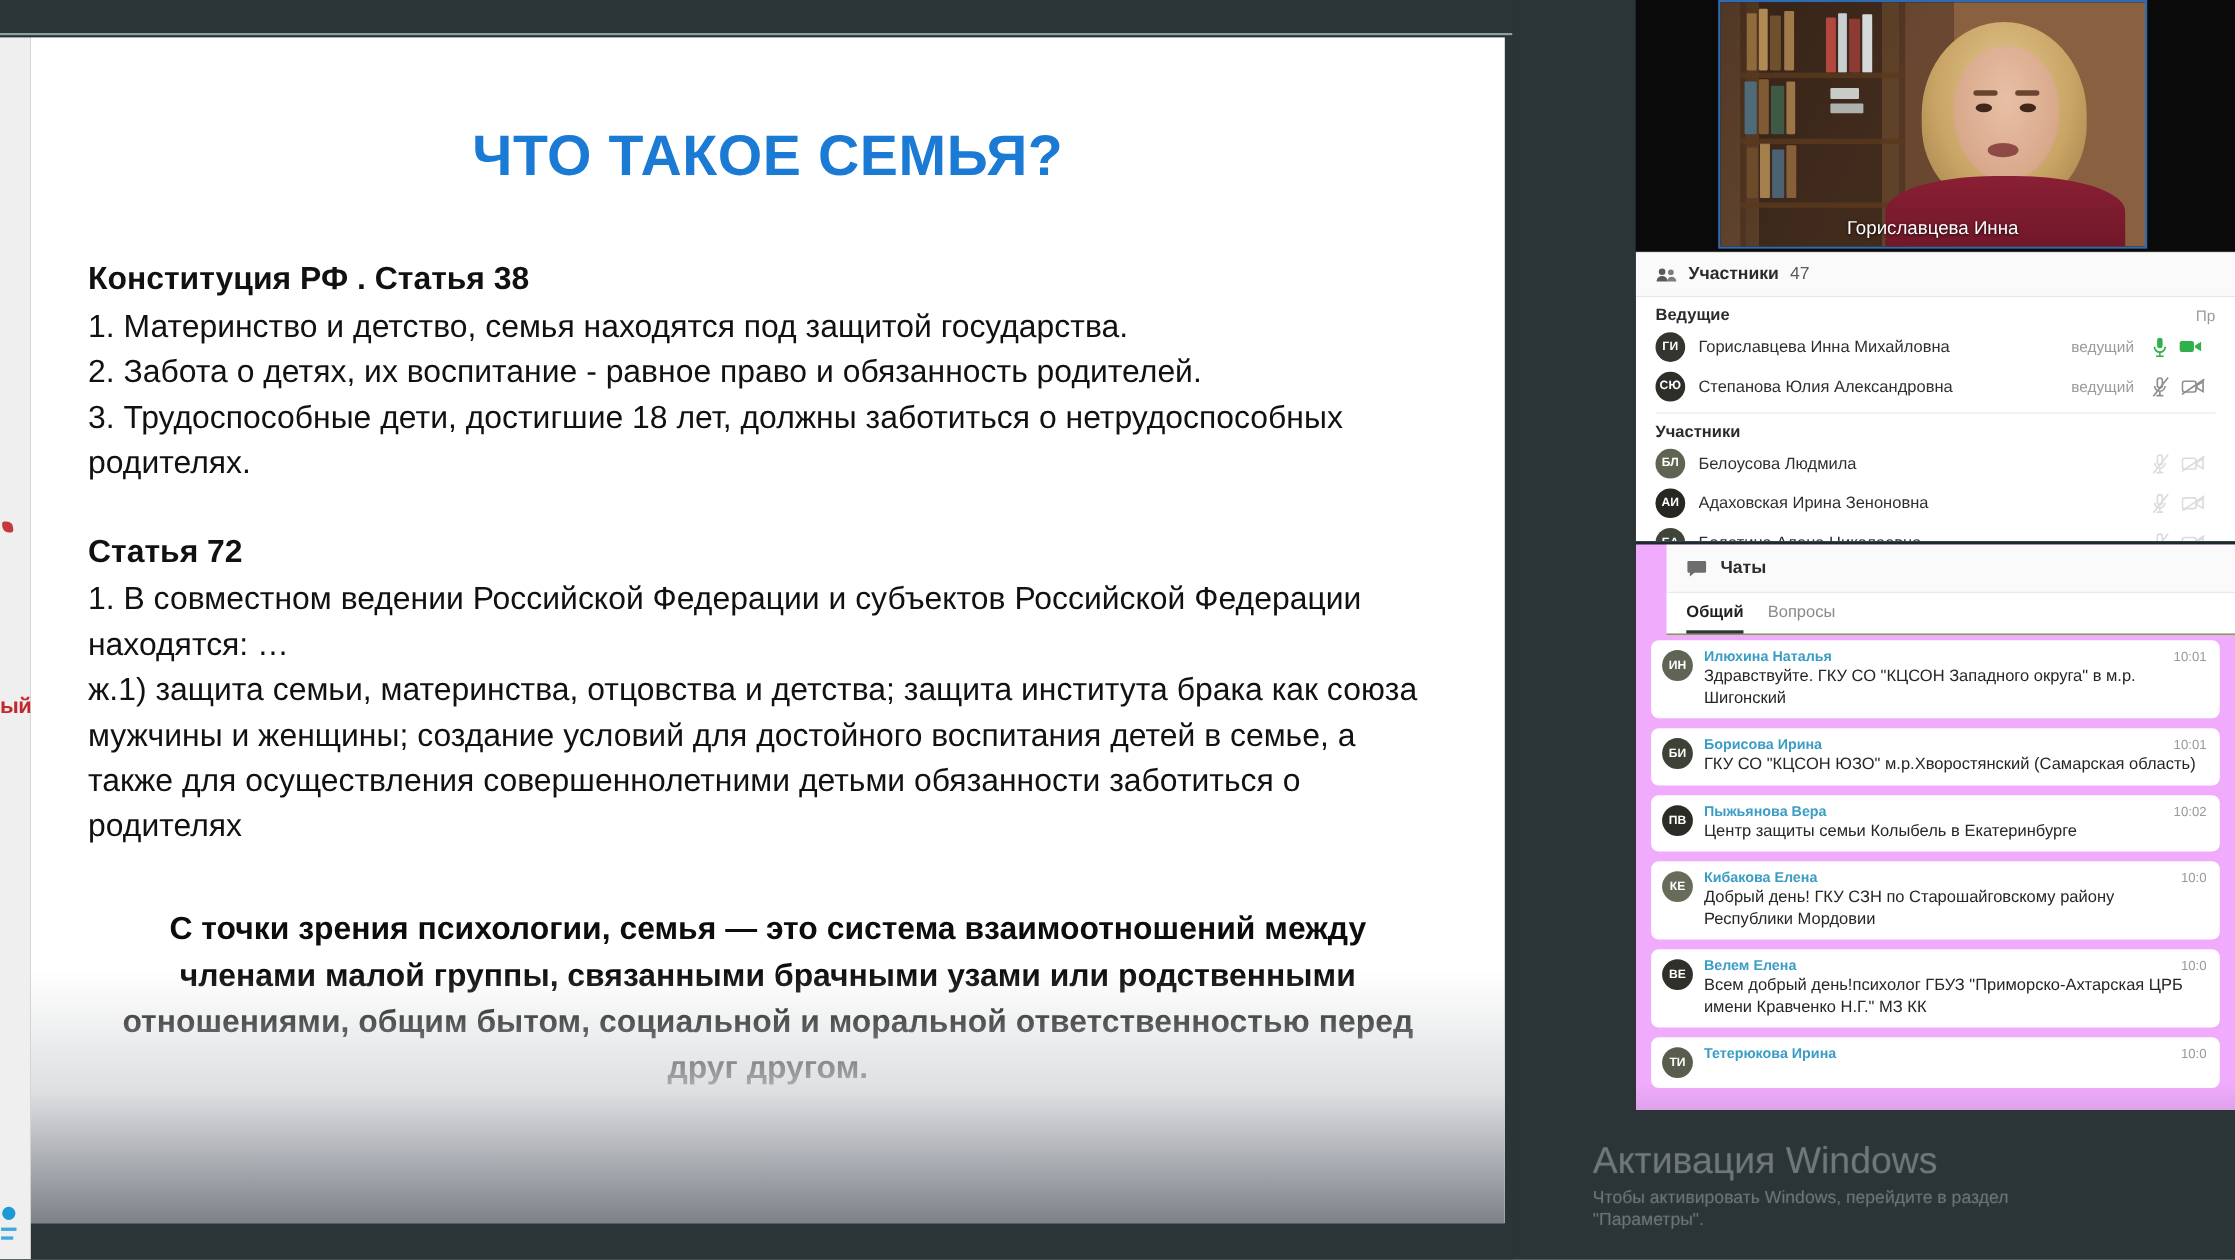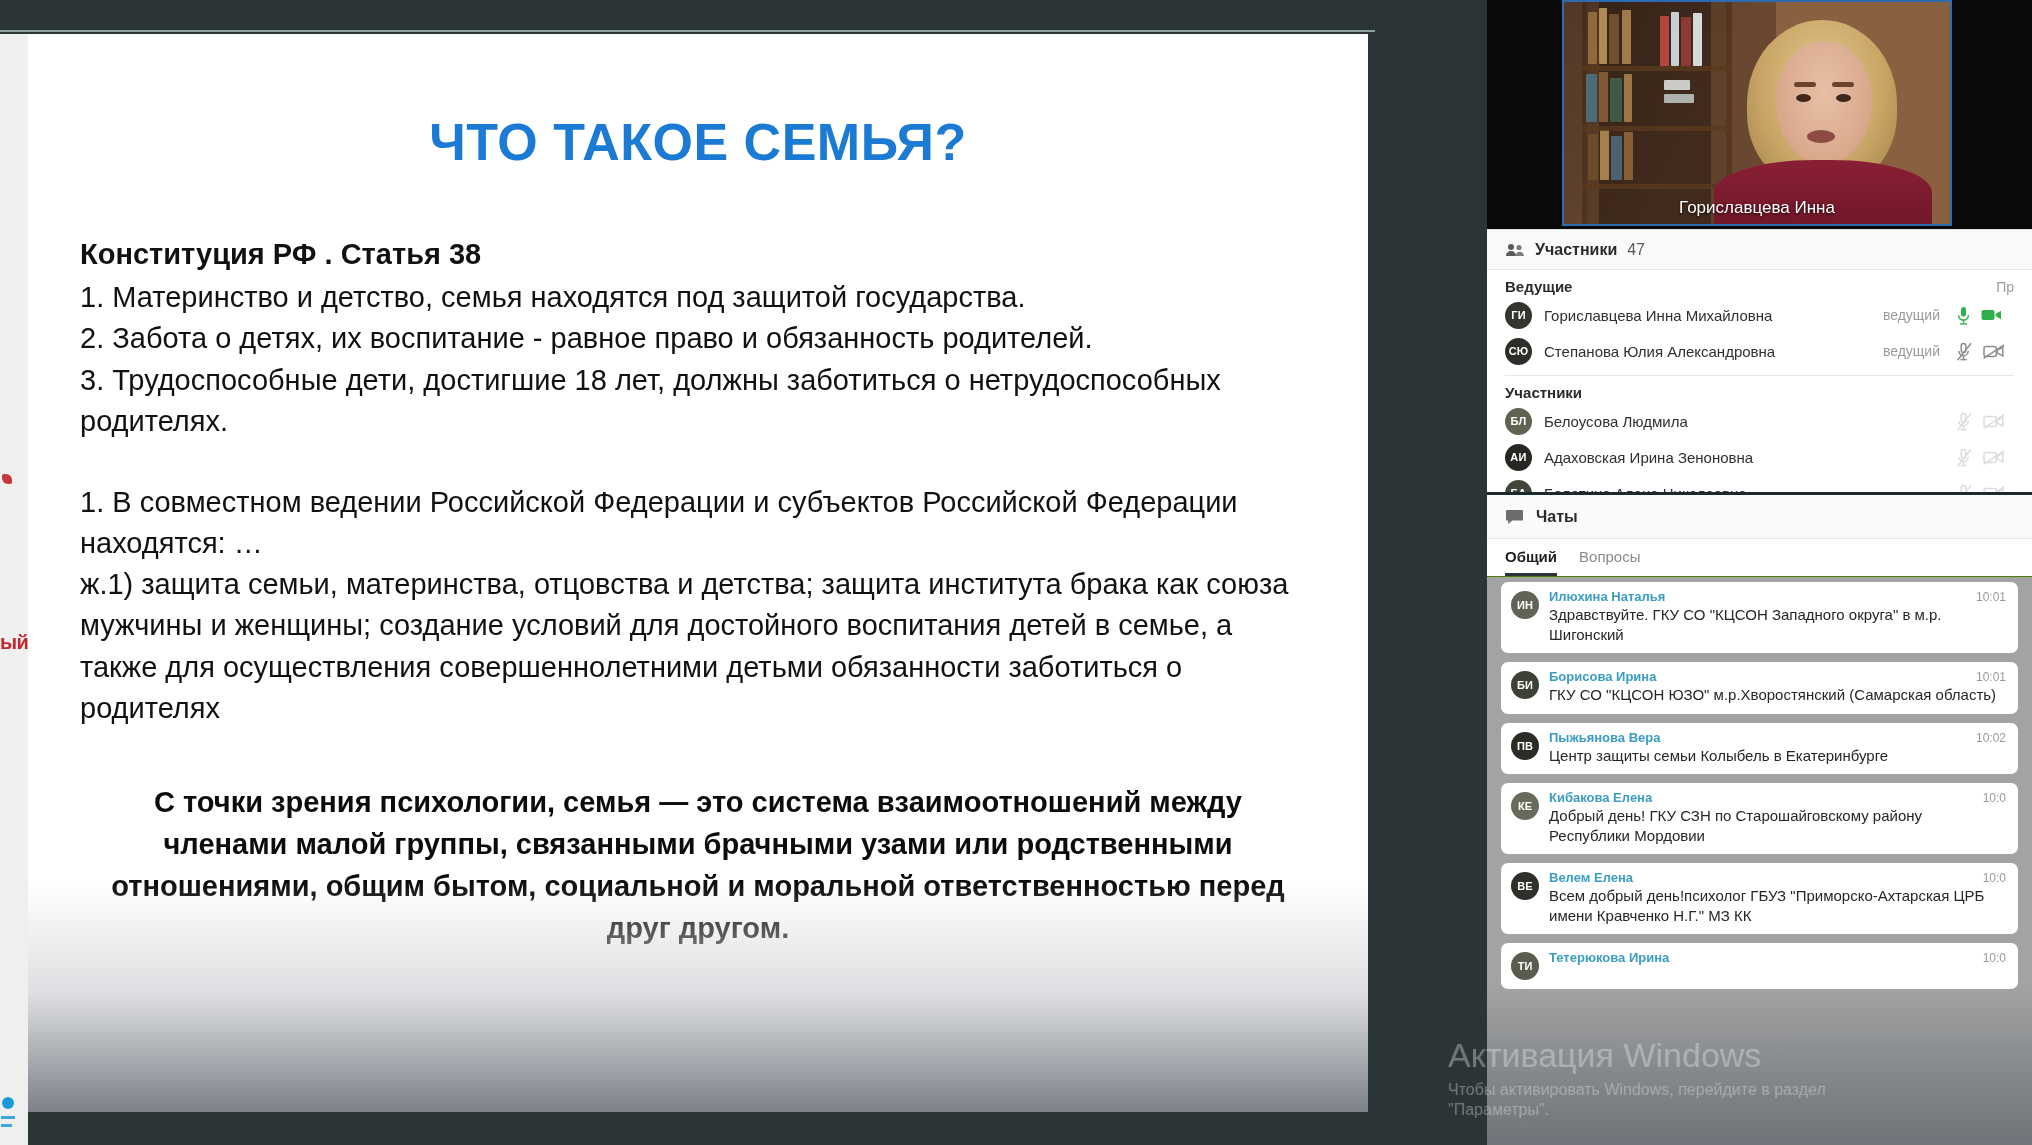--- a/index.html
+++ b/index.html
@@ -143,21 +143,21 @@
     font-size: 29px;
     line-height: 1.45;
     color: #0c0c0c;
   }
 
   
   .sidebar {
     position: absolute;
     right: 0; top: 0;
     width: 545px;
-    height: 1145px;
+    height: 1009px;
     background: #0a0a0a;
     overflow: hidden;
   }
 
   
   .video-tile {
     position: absolute;
     left: 75px; top: 0;
     width: 390px;
     height: 226px;
@@ -325,23 +325,24 @@
   }
 
   svg.ic { display: block; }
 
   
   .chat {
     position: absolute;
     left: 0; top: 492px;
     width: 545px;
     height: 653px;
-    background: #a3a3a3;
+    background: #f0abfc;
     border-top: 3px solid #1d2a2c;
     overflow: hidden;
+    padding-left: 28px;
   }
   .chat-head {
     height: 44px;
     display: flex;
     align-items: center;
     gap: 12px;
     padding: 0 18px;
     background: #fafafa;
     border-bottom: 1px solid #e6e6e6;
   }
@@ -467,20 +468,21 @@
         <div class="slide-title">ЧТО ТАКОЕ СЕМЬЯ?</div>
 
         <div class="slide-body">
           <div class="slide-h">Конституция РФ . Статья 38</div>
           <p class="slide-p"> 1. Материнство и детство, семья находятся под защитой государства.</p>
           <p class="slide-p">2. Забота о детях, их воспитание - равное право и обязанность родителей.</p>
           <p class="slide-p">3. Трудоспособные дети, достигшие 18 лет, должны заботиться о нетрудоспособных родителях.</p>
 
           <div class="slide-gap"></div>
 
+          <div class="slide-h">Статья 72</div>
           <p class="slide-p">1. В совместном ведении Российской Федерации и субъектов Российской Федерации находятся: …</p>
           <p class="slide-p">ж.1) защита семьи, материнства, отцовства и детства; защита института брака как союза мужчины и женщины; создание условий для достойного воспитания детей в семье, а также для осуществления совершеннолетними детьми обязанности заботиться о родителях</p>
         </div>
 
         <div class="slide-conclusion">С точки зрения психологии, семья — это система взаимоотношений между членами малой группы, связанными брачными узами или родственными отношениями, общим бытом, социальной и моральной ответственностью перед друг другом.</div>
       </div>
       <div class="slide-fade"></div>
     </div>
   </div>
 

